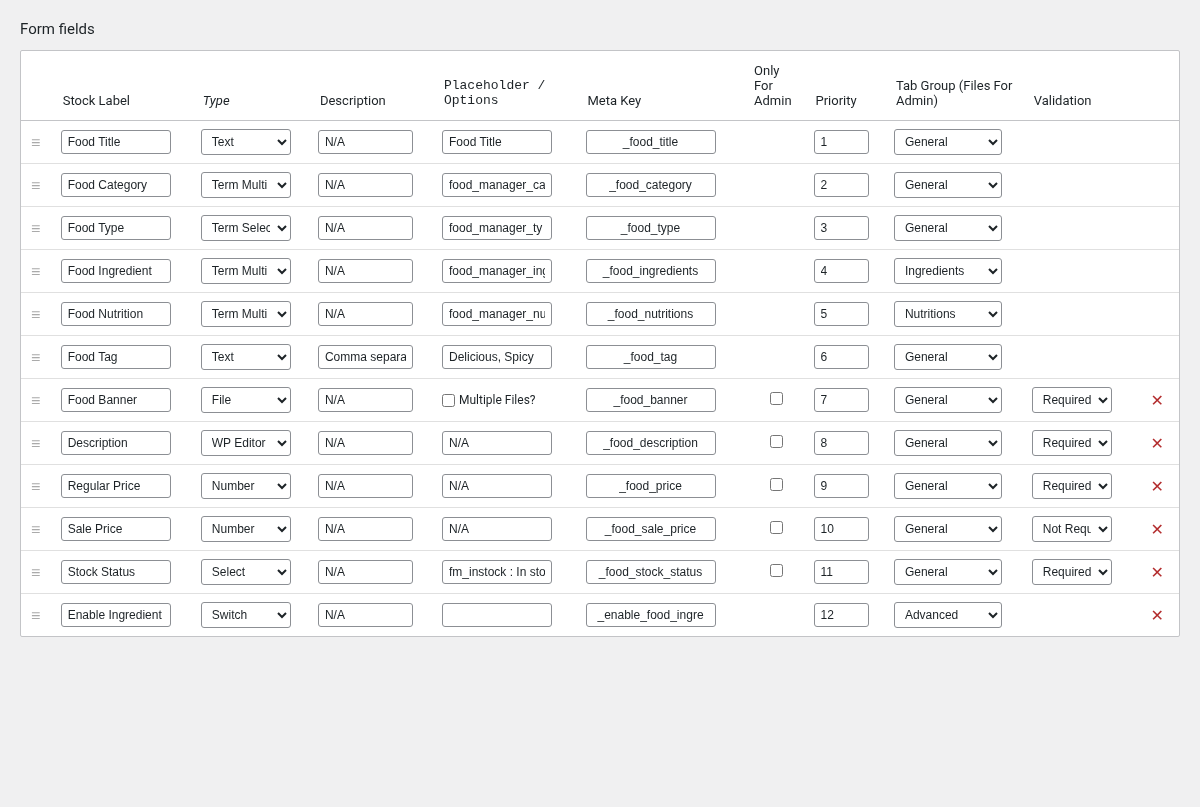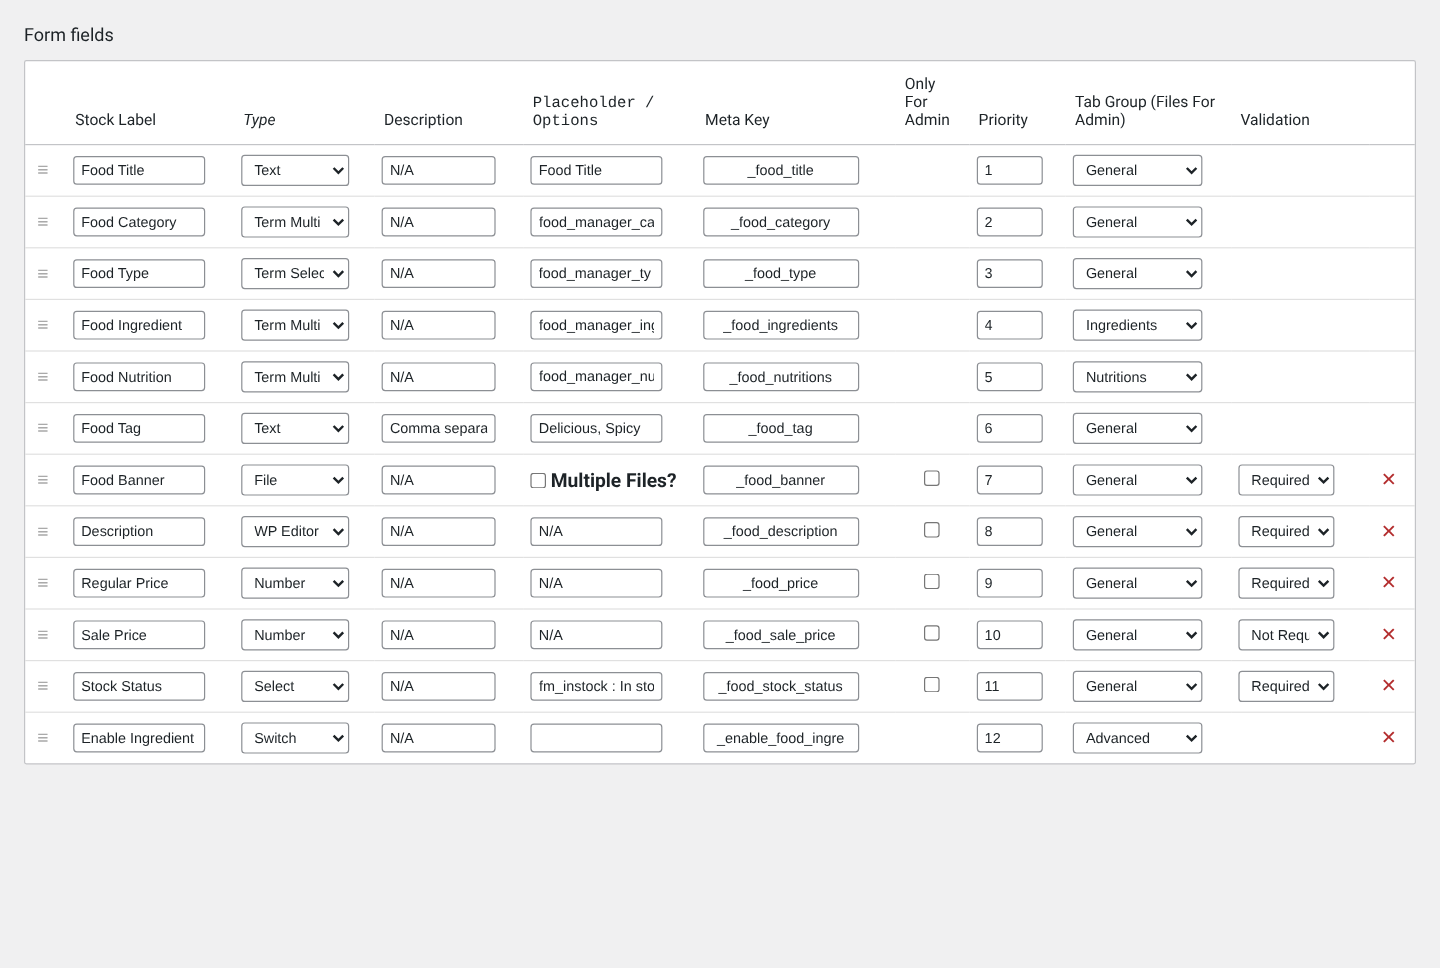--- a/index.html
+++ b/index.html
@@ -211,21 +211,21 @@
             <td></td>
           </tr>
           <tr>
             <td><span class="drag-handle">≡</span></td>
             <td><input class="form-input field-label-input" type="text" value="Food Banner" style=""></td>
             <td><select class="form-select type-select"><option>Text</option><option>Term Multi</option><option>Term Selec</option><option selected="">File</option><option>WP Editor</option><option>Number</option><option>Select</option><option>Switch</option></select></td>
             <td><input class="form-input desc-input" type="text" value="N/A" style=""></td>
             <td>
               <span style="display:flex;align-items:center;gap:4px;">
                 <input type="checkbox" style="">
-                <span style="font-size:16px;font-weight:bold;">Multiple Files?</span>
+                <span style="font-size:12px;">Multiple Files?</span>
               </span>
             </td>
             <td><input class="form-input meta-key-input" type="text" value="_food_banner" style=""></td>
             <td class="checkbox-cell"><input type="checkbox" style=""></td>
             <td><input class="form-input priority-input" type="text" value="7" style=""></td>
             <td><select class="form-select tab-group-select"><option selected="">General</option><option>Ingredients</option><option>Nutritions</option><option>Advanced</option></select></td>
             <td><select class="form-select validation-select"><option selected="">Required</option><option>Not Requ...</option><option>None</option></select></td>
             <td><button class="delete-btn">✕</button></td>
           </tr>
           <tr>

